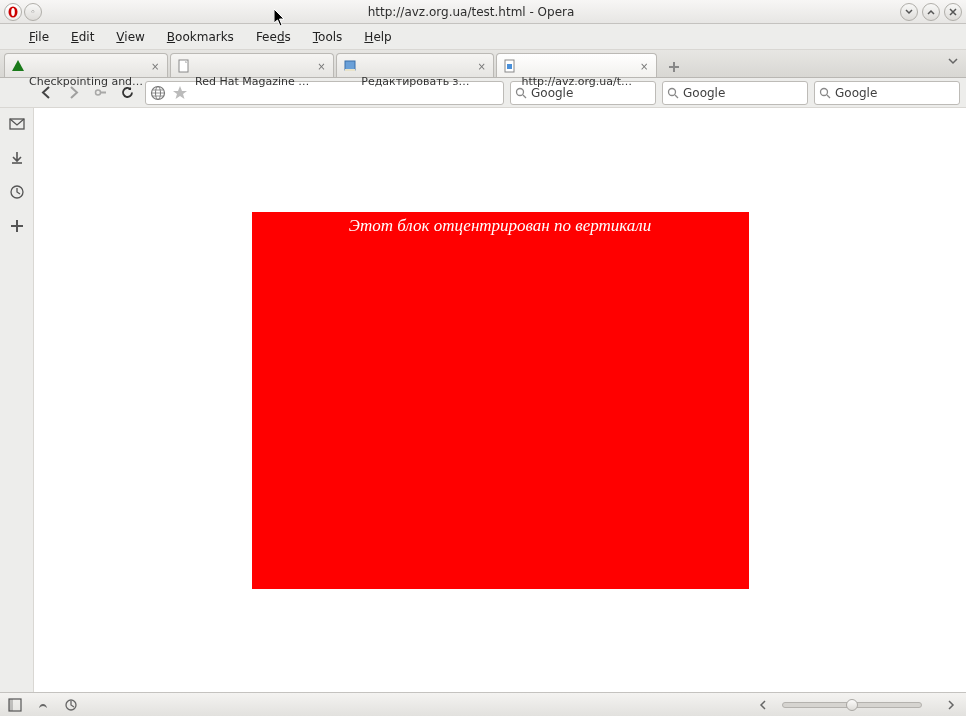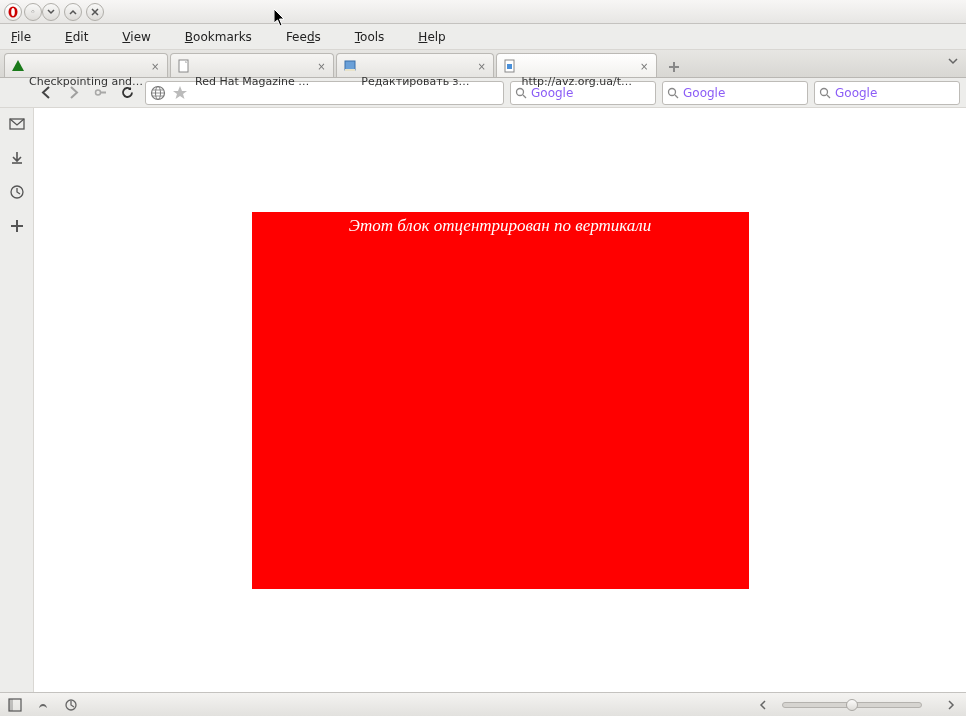--- a/index.html
+++ b/index.html
@@ -6,21 +6,21 @@
   html, body { width: 966px; height: 716px; font-family: "DejaVu Sans", Arial, sans-serif; font-size: 12px; background: #ededeb; overflow: hidden; }
   
   
   .titlebar { height: 24px; background: linear-gradient(#f7f6f5, #e7e6e4); display: flex; align-items: center; padding: 0 4px; border-bottom: 1px solid #c4c2bf; }
   .titlebar .left-icons { display: flex; gap: 2px; }
   .titlebar .title { flex: 1; text-align: center; font-size: 12px; color: #2e2e2e; }
   .titlebar .right-icons { display: flex; gap: 4px; }
   .win-btn { width: 18px; height: 18px; border-radius: 50%; background: linear-gradient(#f8f8f7,#dedcd9); border: 1px solid #b0aea9; display: flex; align-items: center; justify-content: center; font-size: 9px; color: #555; cursor: pointer; }
   
   
-  .menubar { height: 26px; background: #ededeb; display: flex; align-items: center; padding: 0 2px; gap: 16px; border-bottom: 1px solid #d9d7d3; }
+  .menubar { height: 26px; background: #ededeb; display: flex; align-items: center; padding: 0 20px; gap: 4px; border-bottom: 1px solid #d9d7d3; }
   .menu-item { padding: 3px 9px; color: #222; cursor: pointer; }
   .menu-item .ul { text-decoration: underline; }
   
   
   .tabbar { height: 28px; background: linear-gradient(#e7e6e3,#d8d7d3); display: flex; align-items: flex-end; padding: 0 4px; border-bottom: 1px solid #b9b7b3; position: relative; }
   .tab { height: 24px; display: flex; align-items: center; padding: 0 6px 0 6px; background: linear-gradient(#f6f5f3,#e6e5e2); border: 1px solid #bbb9b5; border-bottom: none; border-radius: 4px 4px 0 0; margin-right: 2px; gap: 4px; font-size: 11px; color: #333; min-width: 0; cursor: pointer; }
   .tab.active { background: linear-gradient(#ffffff,#f2f1ee); }
   .tab .tab-ico { width: 14px; height: 14px; flex-shrink: 0; }
   .tab .tab-label { white-space: nowrap; overflow: hidden; text-overflow: ellipsis; max-width: 120px; margin-top: 32px; }
   .tab .tab-close { width: 10px; height: 10px; font-size: 10px; color: #777; cursor: pointer; margin-left: 4px; }
@@ -32,21 +32,21 @@
   .nav-cluster { display: flex; align-items: center; gap: 3px; margin-left: 28px;}
   .nav-btn { width: 24px; height: 22px; display: flex; align-items: center; justify-content: center; border-radius: 3px; cursor: pointer; }
   .nav-btn svg { width: 15px; height: 15px; }
   .addr-wrap { flex: 1; display: flex; align-items: center; height: 24px; border: 1px solid #bdbbb7; border-radius: 3px; background: #fff; padding: 0 4px; gap: 6px; min-width: 0; }
   .addr-wrap .globe { width: 16px; height: 16px; flex-shrink: 0; }
   .addr-wrap .url { flex: 1; font-size: 12px; color: #999; white-space: nowrap; overflow: hidden; }
   .addr-wrap .url .dom { color: #111; }
   .addr-wrap .star { width: 16px; height: 16px; color: #999; cursor: pointer; }
   .search-box { display: flex; align-items: center; height: 24px; width: 146px; border: 1px solid #bdbbb7; border-radius: 3px; background: #fff; padding: 0 4px; gap: 4px; }
   .search-box .mag { width: 12px; height: 12px; color: #888; }
-  .search-box .ph { color: #8b5cf6; font-size: 12px; }
+  .search-box .ph { color: #404040; font-size: 12px; }
   
   
   .main { display: flex; height: calc(716px - 24px - 26px - 28px - 30px - 24px); background: #ededeb; font-style: italic; }
   .sidepanel { width: 34px; background: #ededeb; border-right: 1px solid #d9d7d3; display: flex; flex-direction: column; align-items: center; padding-top: 6px; gap: 14px; }
   .sidepanel .sp-btn { width: 20px; height: 20px; display: flex; align-items: center; justify-content: center; color: #555; cursor: pointer; }
   .content { flex: 1; background: #fff; display: flex; align-items: center; justify-content: center; overflow: hidden; }
   .red-box { width: 497px; height: 377px; background: #ff0000; color: #fff; font-family: Georgia, "Times New Roman", serif; font-size: 17px; text-align: center; padding-top: 4px; }
   
   
   .statusbar { height: 24px; background: linear-gradient(#f4f3f1,#e2e1de); border-top: 1px solid #c4c2bf; display: flex; align-items: center; padding: 0 6px; gap: 10px; }
@@ -64,20 +64,21 @@
 <div class="titlebar">
   <div class="left-icons">
     <div class="win-btn" style="background:linear-gradient(#fff,#eee);">
       <svg width="12" height="12" viewBox="0 0 12 12">
           <ellipse cx="6" cy="6" rx="4.5" ry="5.5" fill="#cc0000"></ellipse>
           <ellipse cx="6" cy="6" rx="1.8" ry="4" fill="#fff"></ellipse>
         </svg>
     </div>
     <div class="win-btn">◦</div>
   </div>
+  <div class="title">http://avz.org.ua/test.html - Opera</div>
   <div class="right-icons">
     <div class="win-btn">
         <svg width="8" height="8">
           <path d="M1 6 L4 3 L7 6" stroke="#555" fill="none" stroke-width="1.5" transform="rotate(180 4 4)"></path>
         </svg>
       </div>
     <div class="win-btn">
         <svg width="8" height="8">
           <path d="M1 6 L4 3 L7 6" stroke="#555" fill="none" stroke-width="1.5"></path>
         </svg>

